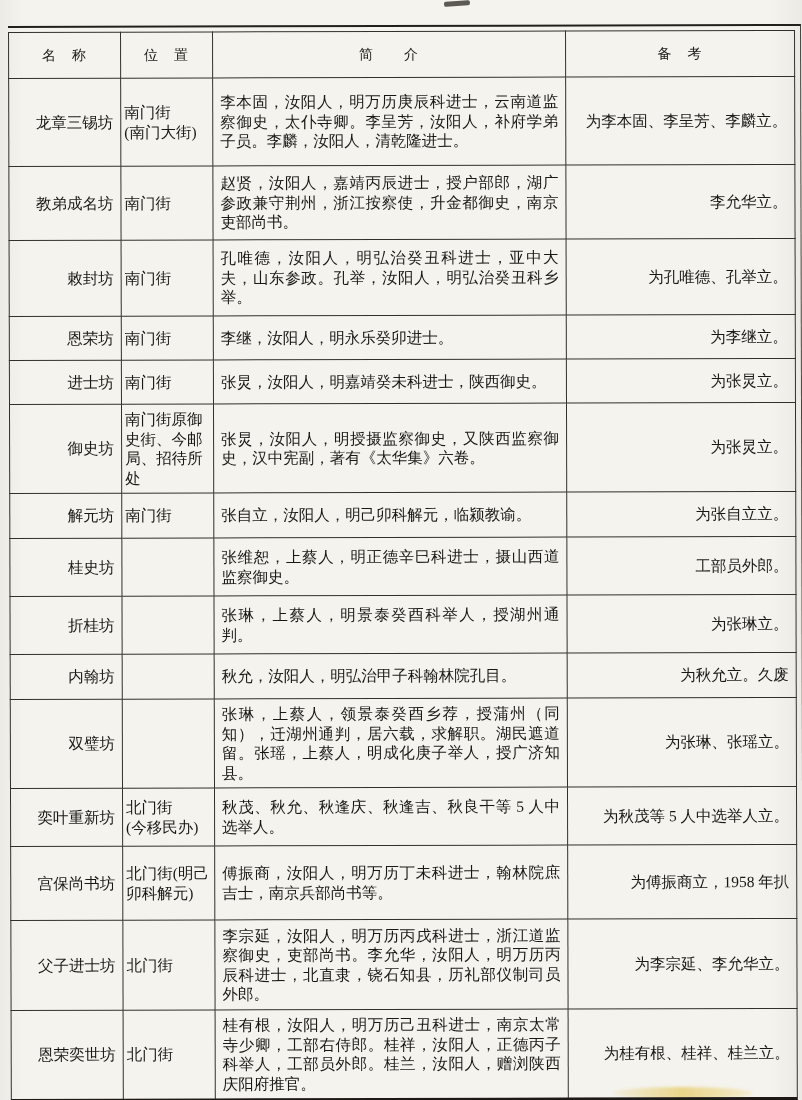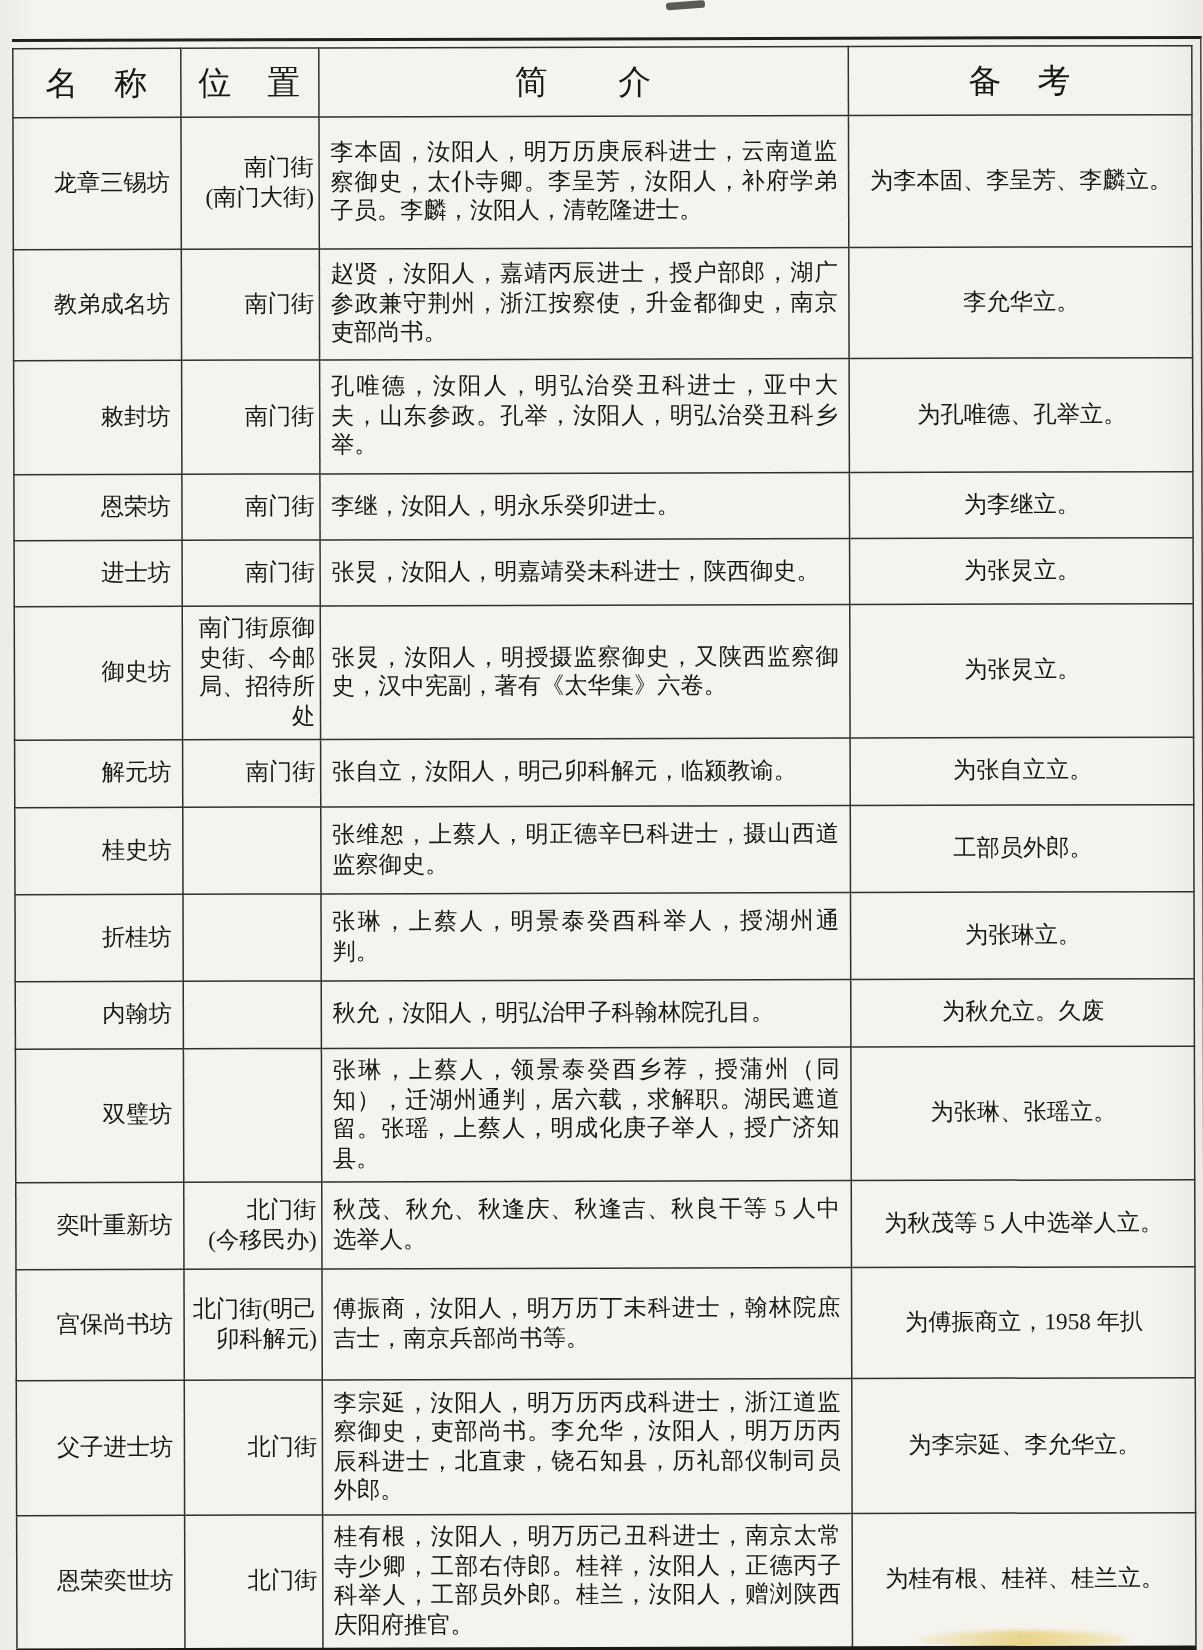--- a/index.html
+++ b/index.html
@@ -48,29 +48,29 @@
     vertical-align:middle;
     font-size:15.5px;
     line-height:19.5px;
     padding:5px 7px;
     overflow:hidden;
   }
   table.doc{border:1px solid #2b2824;border-bottom:3px solid #1c1916;}
   thead tr{height:46px;}
   th{
     font-weight:normal;
-    font-size:22px;
+    font-size:14px;
     text-align:center;
     letter-spacing:1px;
     border-radius:12px;
   }
   td.c-name{text-align:right;}
-  td.c-loc{text-align:right;white-space:pre-line;padding:5px 3px;}
+  td.c-loc{text-align:left;white-space:pre-line;padding:5px 3px;}
   td.c-intro{text-align:justify;}
-  td.c-remark{text-align:center;padding-left:8px;margin-top:17px;}
+  td.c-remark{text-align:right;padding-left:8px;margin-top:17px;}
   tbody tr:nth-child(1){height:88px;}
   tbody tr:nth-child(2){height:74px;}
   tbody tr:nth-child(3){height:76px;}
   tbody tr:nth-child(4){height:44px;}
   tbody tr:nth-child(5){height:44px;}
   tbody tr:nth-child(6){height:78px;}
   tbody tr:nth-child(7){height:45px;}
   tbody tr:nth-child(8){height:58px;}
   tbody tr:nth-child(9){height:58px;}
   tbody tr:nth-child(10){height:45px;}

